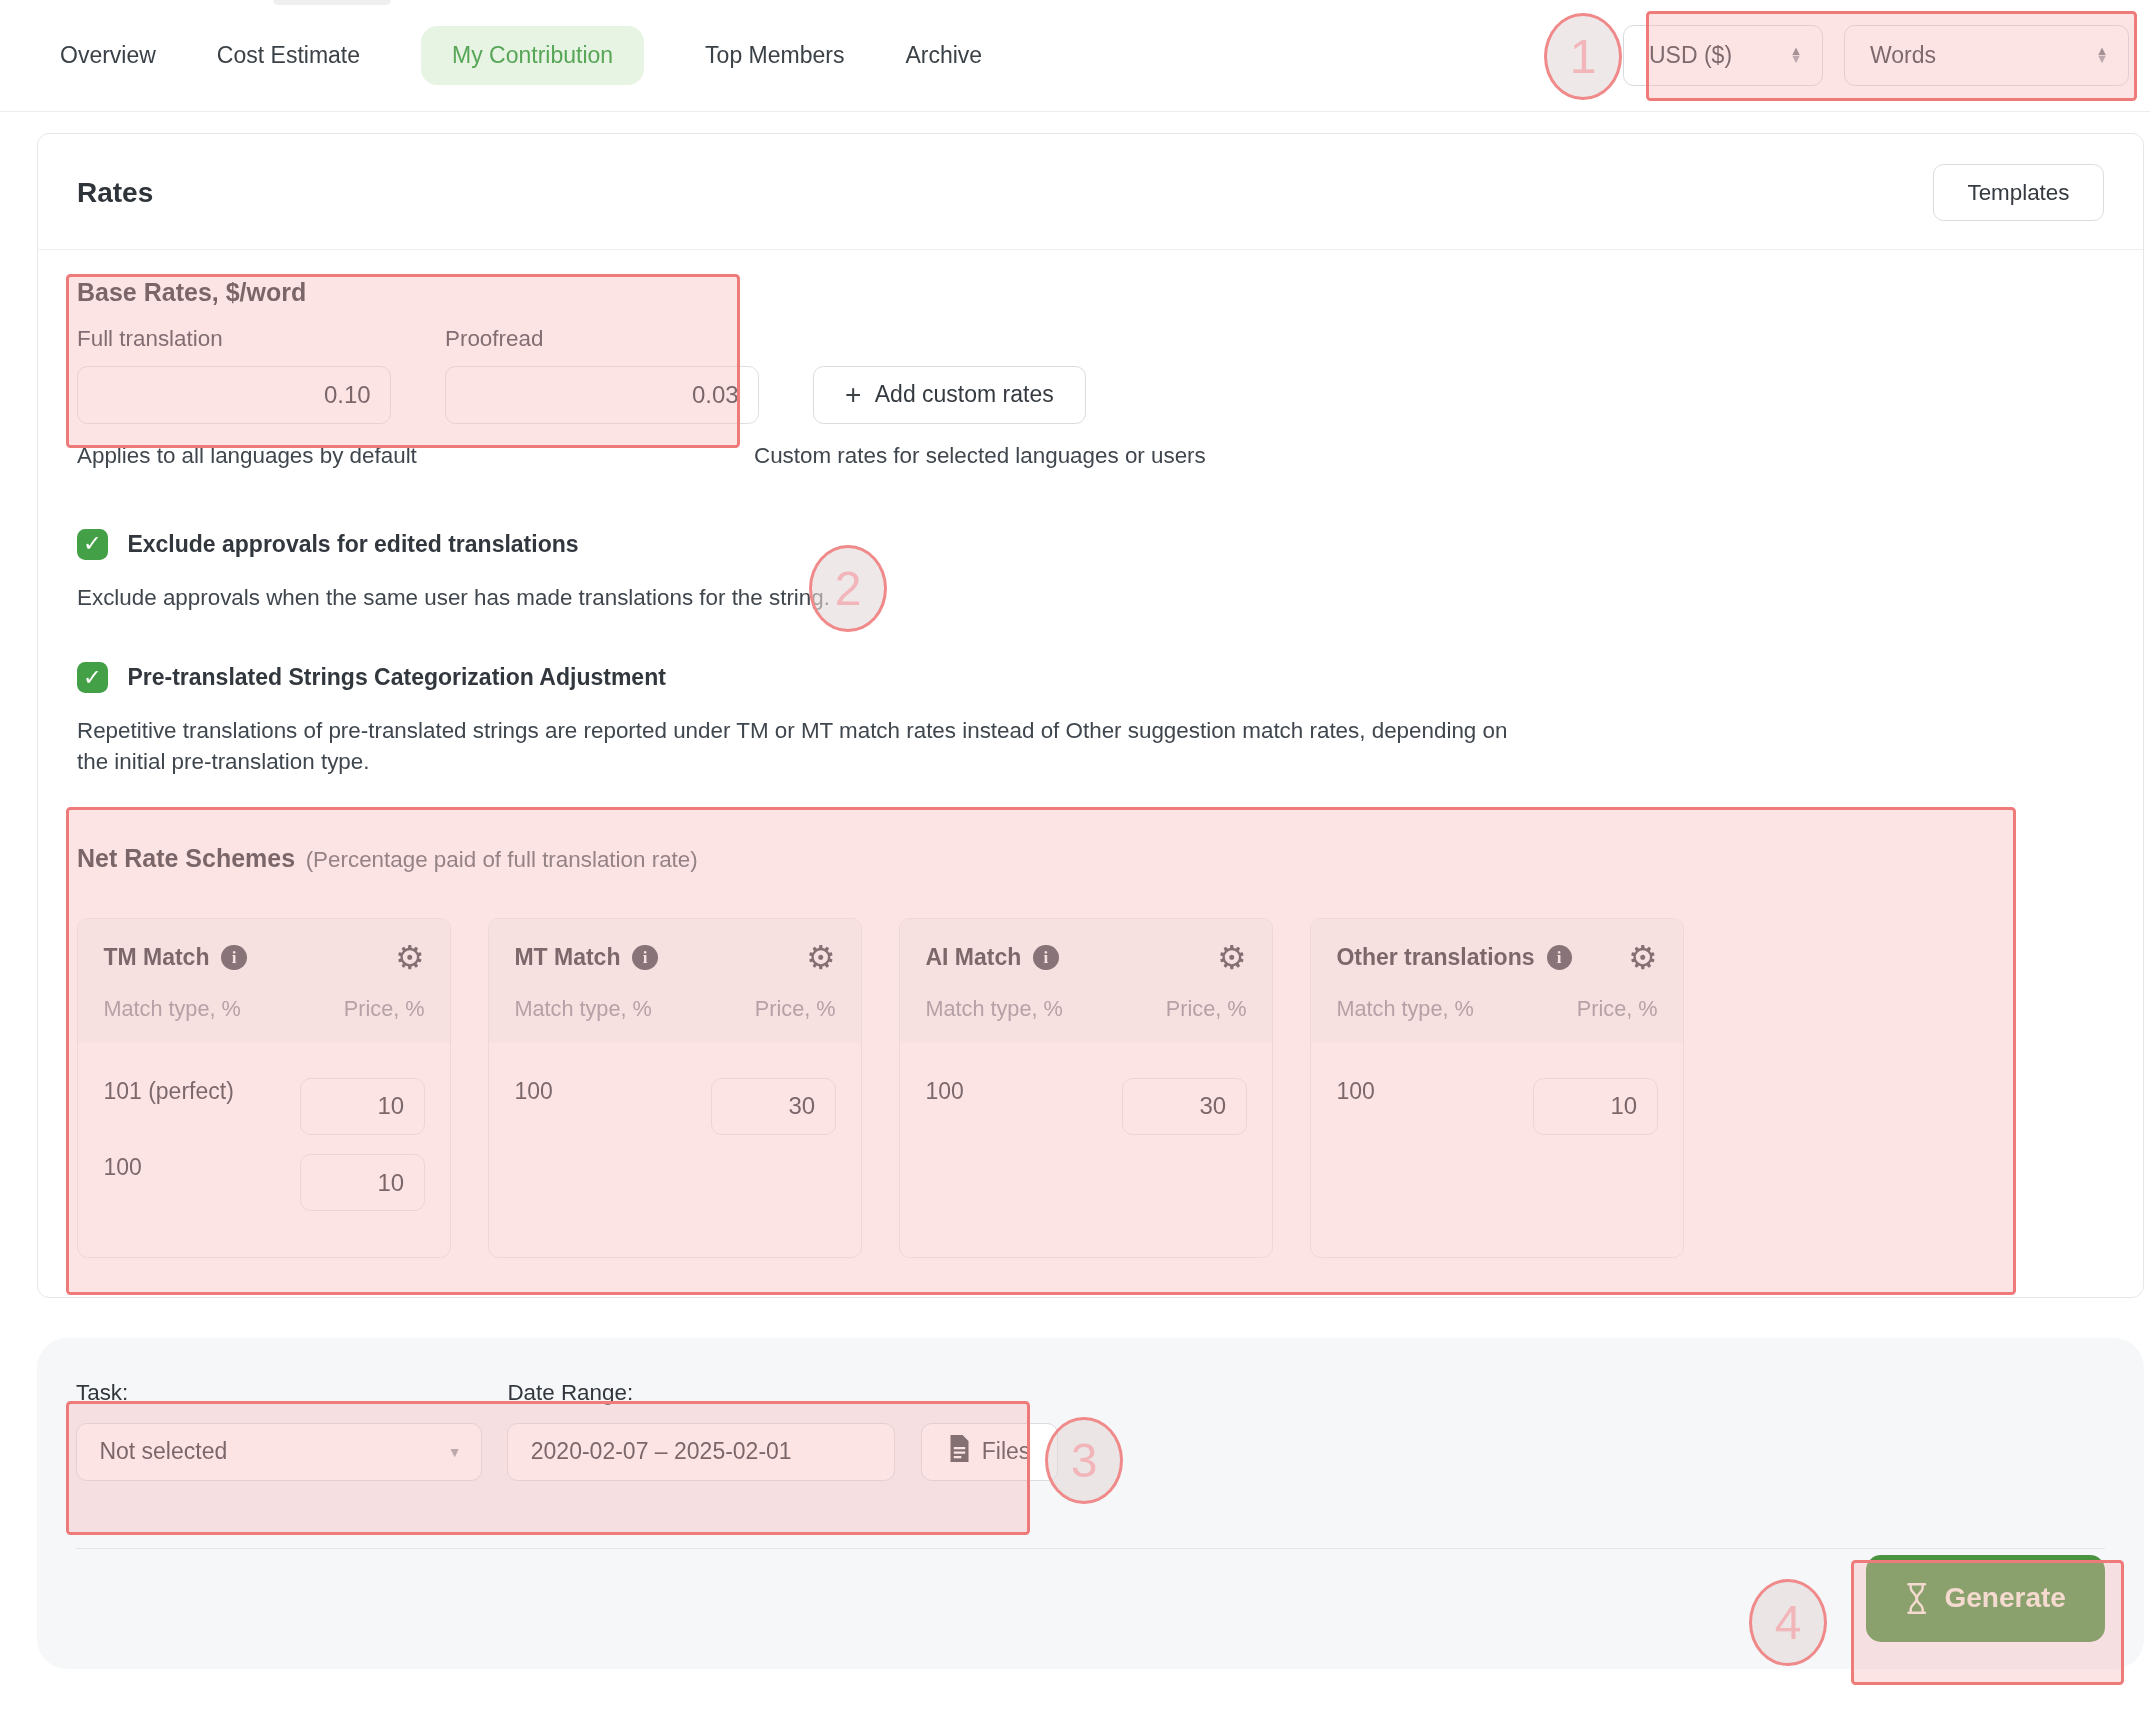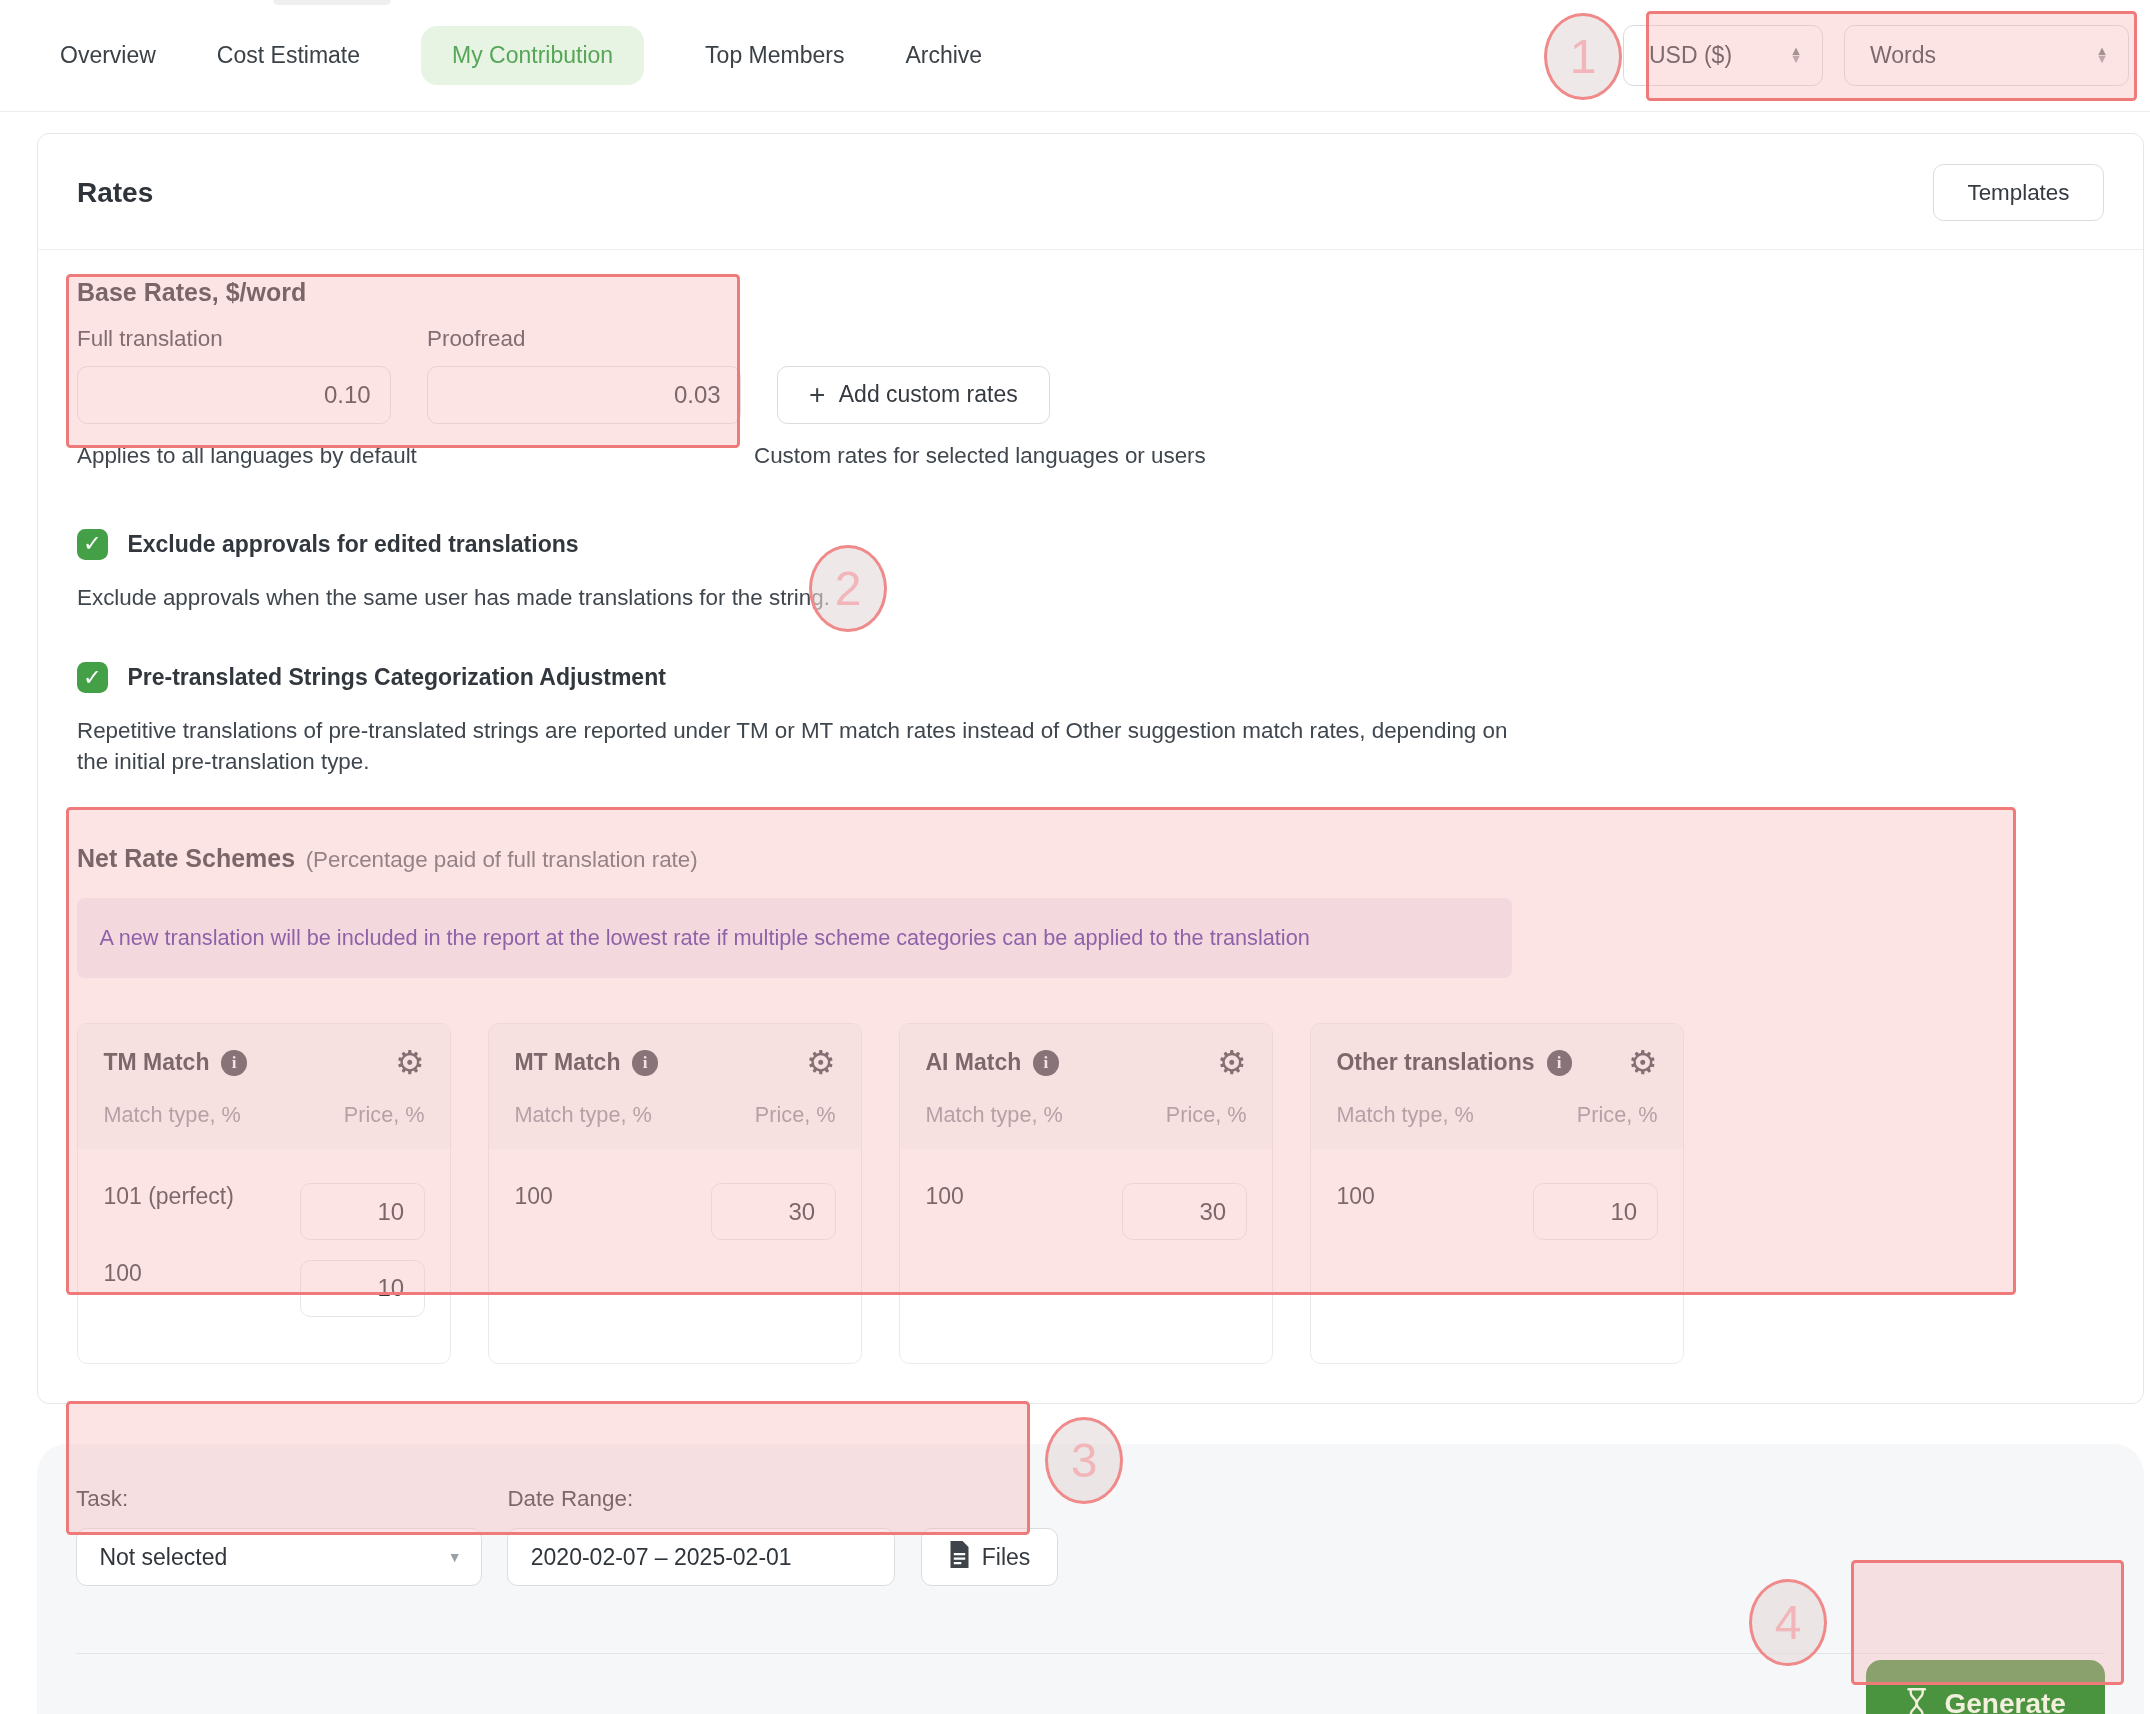--- a/index.html
+++ b/index.html
@@ -46,21 +46,21 @@
   .btn {
     background:#fff; border:1.5px solid #d8dbdf; border-radius:10.5px; color:#343a40;
     font-size:22.4px; display:inline-flex; align-items:center; justify-content:center; cursor:pointer;
     font-family: inherit;
   }
   .templates-btn { height:57px; padding:0 33px; }
   .card-body { padding: 28px 39px 39px; }
 
   .section-title { font-size:25px; font-weight:bold; color:#2e3439; }
 
-  .br-row { display:flex; gap:36px; margin-top:19.4px; align-items:flex-end; }
+  .br-row { display:flex; gap:54px; margin-top:19.4px; align-items:flex-end; }
   .br-field { width:314px; }
   .field-label { font-size:22.4px; color:#3a4147; margin-bottom:13.4px; }
   .text-input {
     width:100%; height:58px; border:1.5px solid #dcdfe2; border-radius:10.5px; background:#fff;
     display:flex; align-items:center; justify-content:flex-end; padding-right:19.4px;
     font-size:24px; color:#2f353b;
   }
   .add-custom-btn { height:58px; padding:0 31px; gap:13.4px; font-size:23px; }
   .plus-glyph { font-size:28px; font-weight:400; color:#3a4147; line-height:1; }
   .br-helpers { display:flex; margin-top:19.4px; font-size:22.4px; color:#3f464d; }
@@ -222,21 +222,20 @@
         </div>
         <div class="check-label">Pre-translated Strings Categorization Adjustment</div>
       </div>
       <div class="check-desc">Repetitive translations of pre-translated strings are reported under TM or MT match rates instead of Other suggestion match rates, depending on the initial pre-translation type.</div>
 
       <div class="nrs-title-row">
         <div class="section-title">Net Rate Schemes</div>
         <div class="nrs-subtitle">(Percentage paid of full translation rate)</div>
       </div>
 
-      <div class="nrs-note">A new translation will be included in the report at the lowest rate if multiple scheme categories can be applied to the translation</div>
 
       <div class="nrs-cards">
 
         <div class="nrs-card">
           <div class="nrs-card-header">
             <div class="nrs-card-titlerow">
               <div class="nrs-card-titleleft">
                 <span class="nrs-card-title">TM Match</span>
                 <span class="info-icon">i</span>
               </div>

